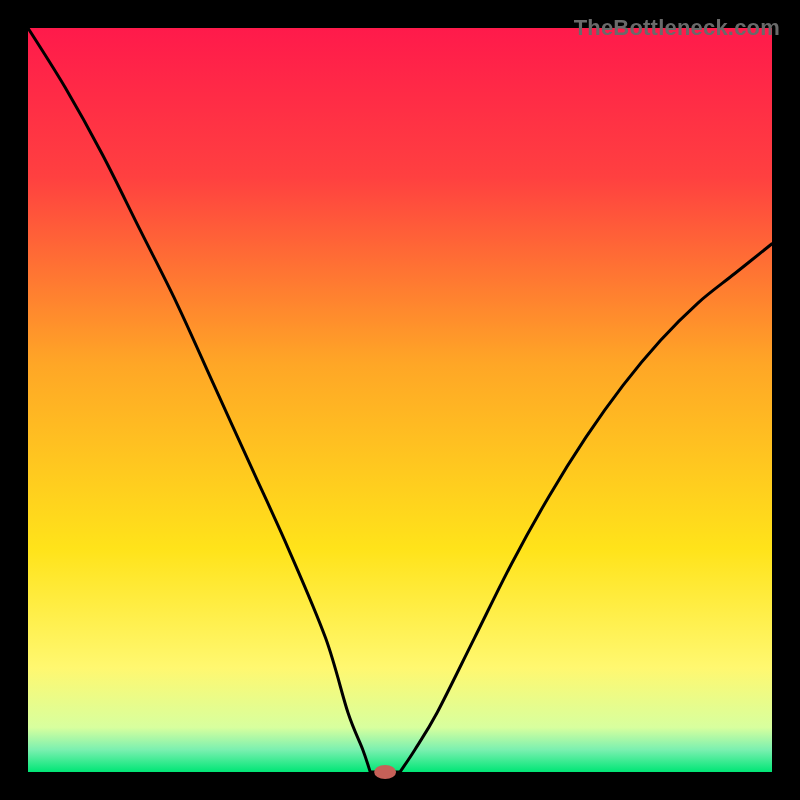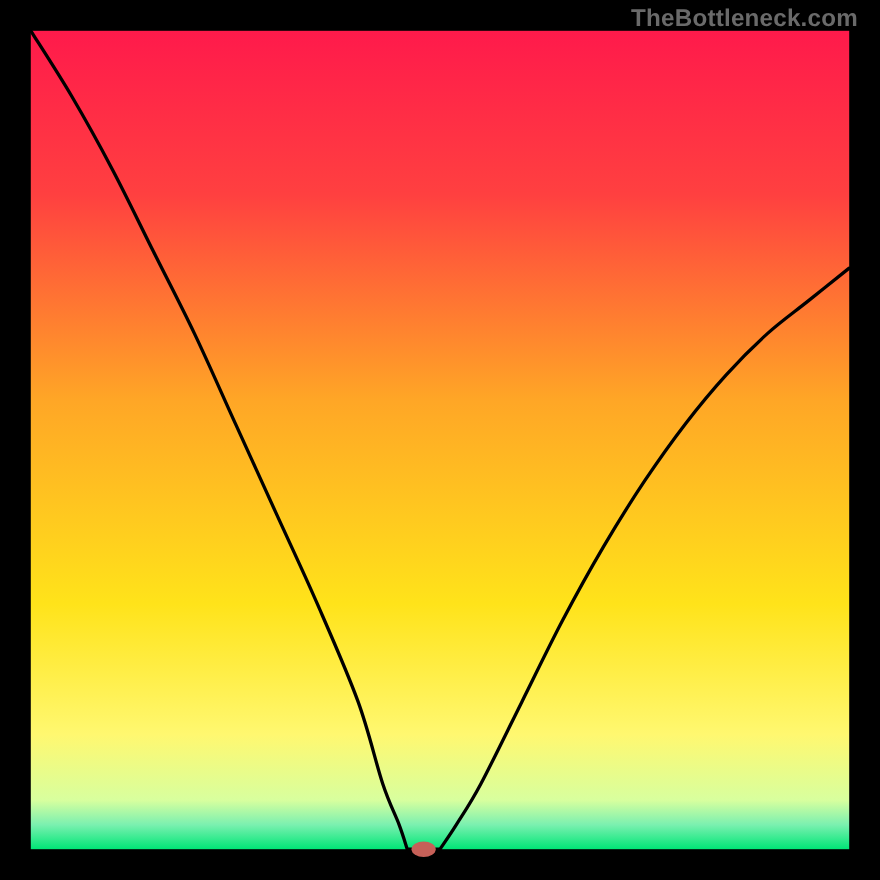--- a/index.html
+++ b/index.html
@@ -12,21 +12,21 @@
     font-family: Arial, Helvetica, sans-serif;
   }
   .frame {
     position: relative;
     width: 800px;
     height: 800px;
     background: #000;
   }
   .watermark {
     position: absolute;
-    top: 4px;
+    top: 15px;
     right: 20px;
     color: #6a6a6a;
     font-size: 22px;
     font-weight: 600;
     letter-spacing: 0.2px;
     z-index: 5;
   }
   svg {
     position: absolute;
     inset: 0;

